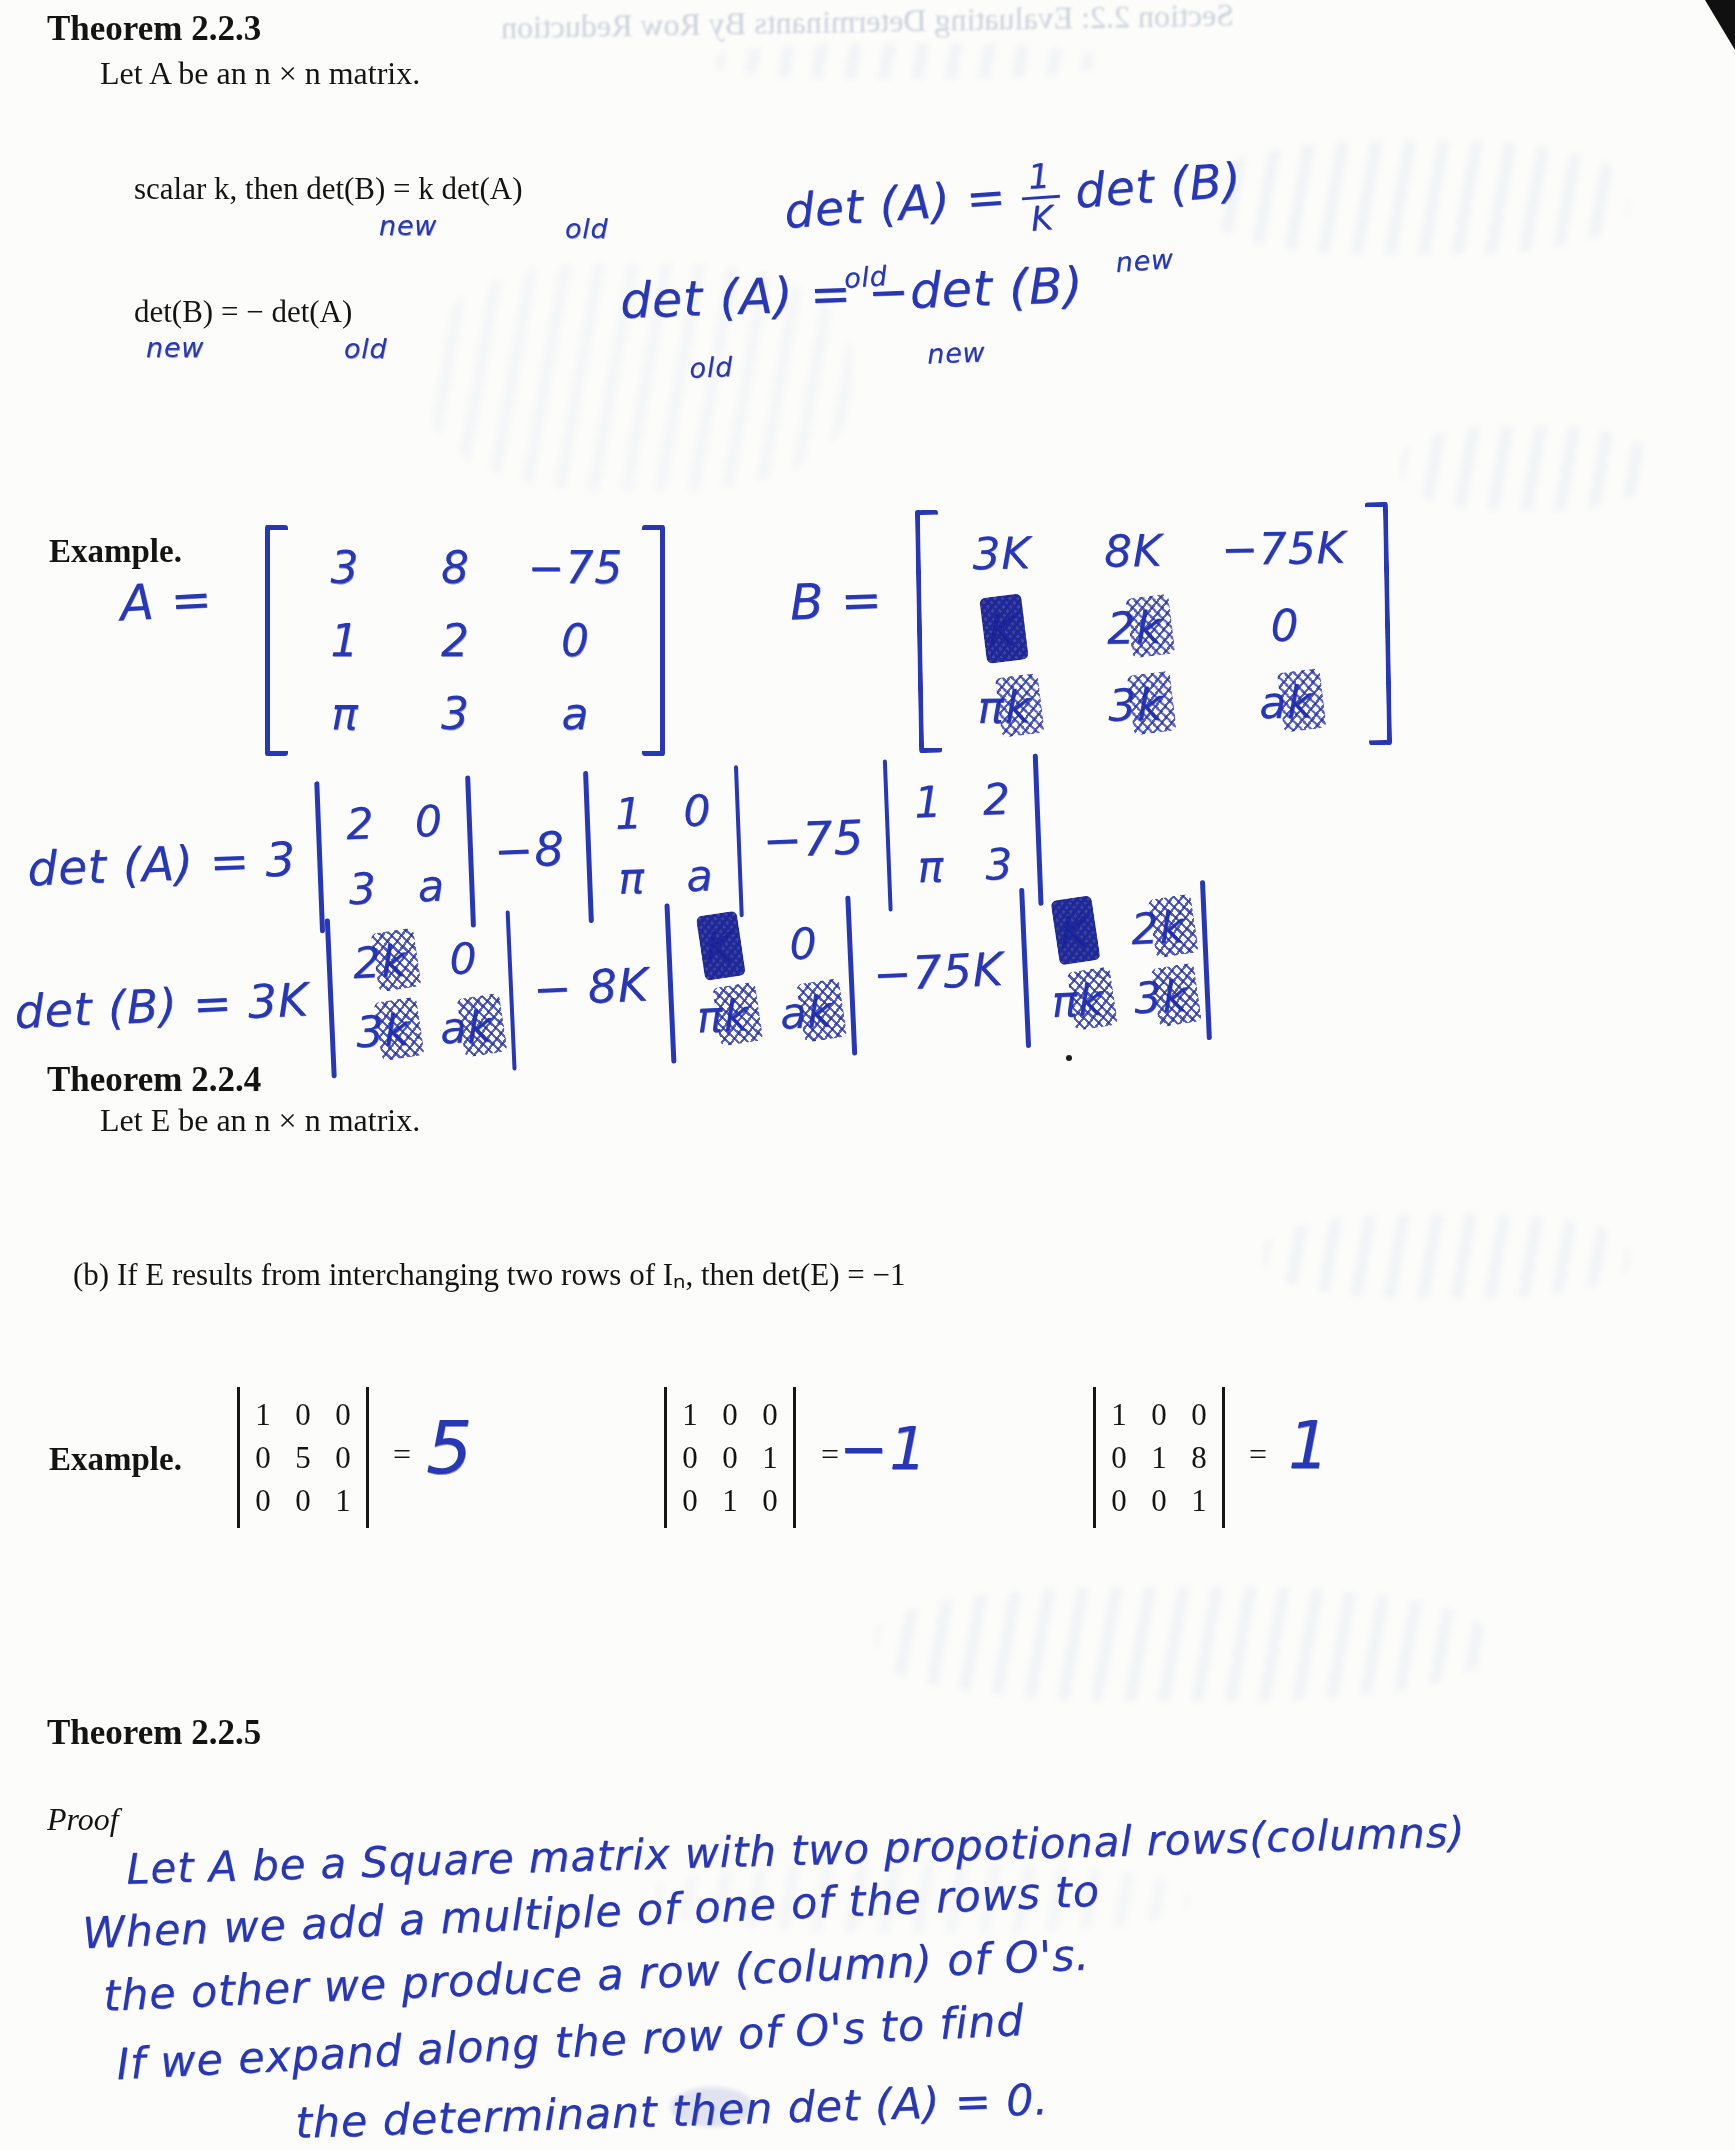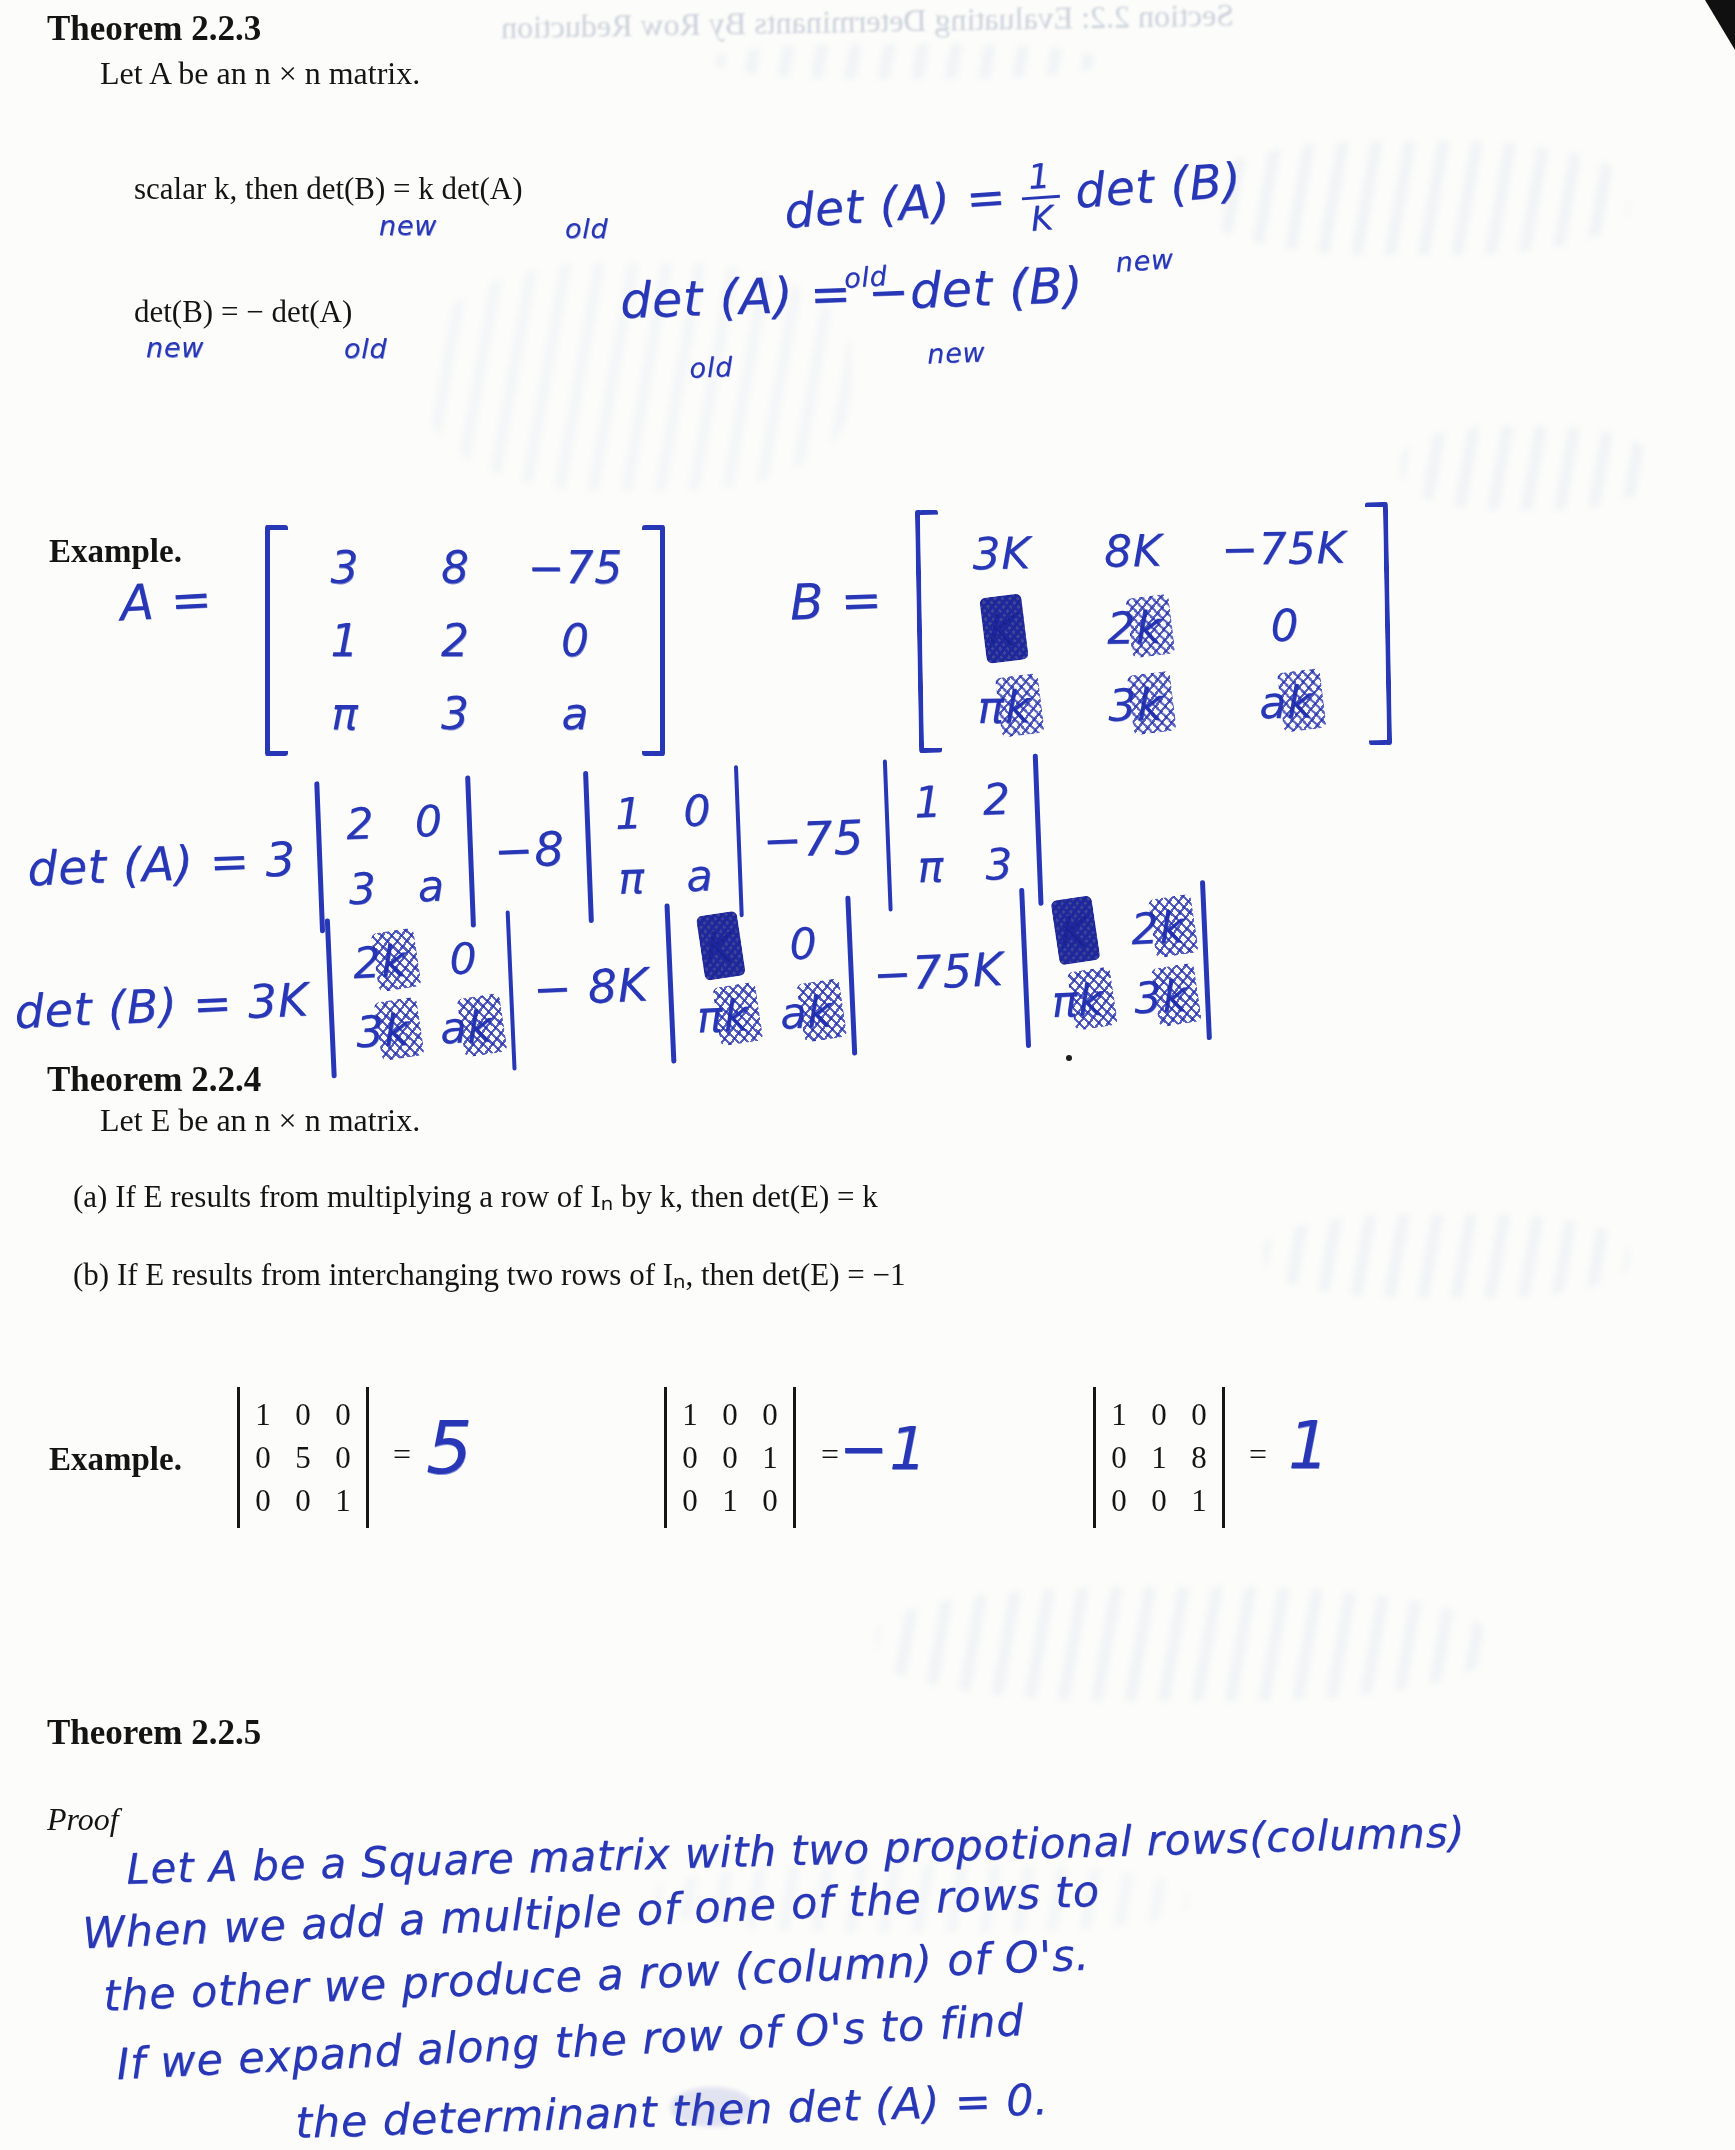--- a/index.html
+++ b/index.html
@@ -207,21 +207,20 @@
         <span><span>π</span><span class="scr">k</span></span>
         <span><span>3</span><span class="scr">k</span></span>
       </span>
       <span class="vb"></span>
     </span>
   </div>
   <div class="dot" style="left:1066px;top:1055px;"></div>
 
   <div class="abs pr b fs46" style="left:47px;top:1060px">Theorem 2.2.4</div>
   <div class="abs pr fs42" style="left:100px;top:1102px">Let E be an n × n matrix.</div>
-  <div class="abs pr fs41" style="left:73px;top:1174px">(a) If E results from multiplying a row of Iₙ by k, then det(E) = k</div>
   <div class="abs pr fs41" style="left:73px;top:1252px">(b) If E results from interchanging two rows of Iₙ, then det(E) = −1</div>
 
   <div class="abs pr b fs44" style="left:49px;top:1441px">Example.</div>
 
   <div class="abs mwrap" style="left:234px;top:1393px;">
     <span class="vbp"></span>
     <span class="g pg3">
       <span>1</span>
       <span>0</span>
       <span>0</span>

